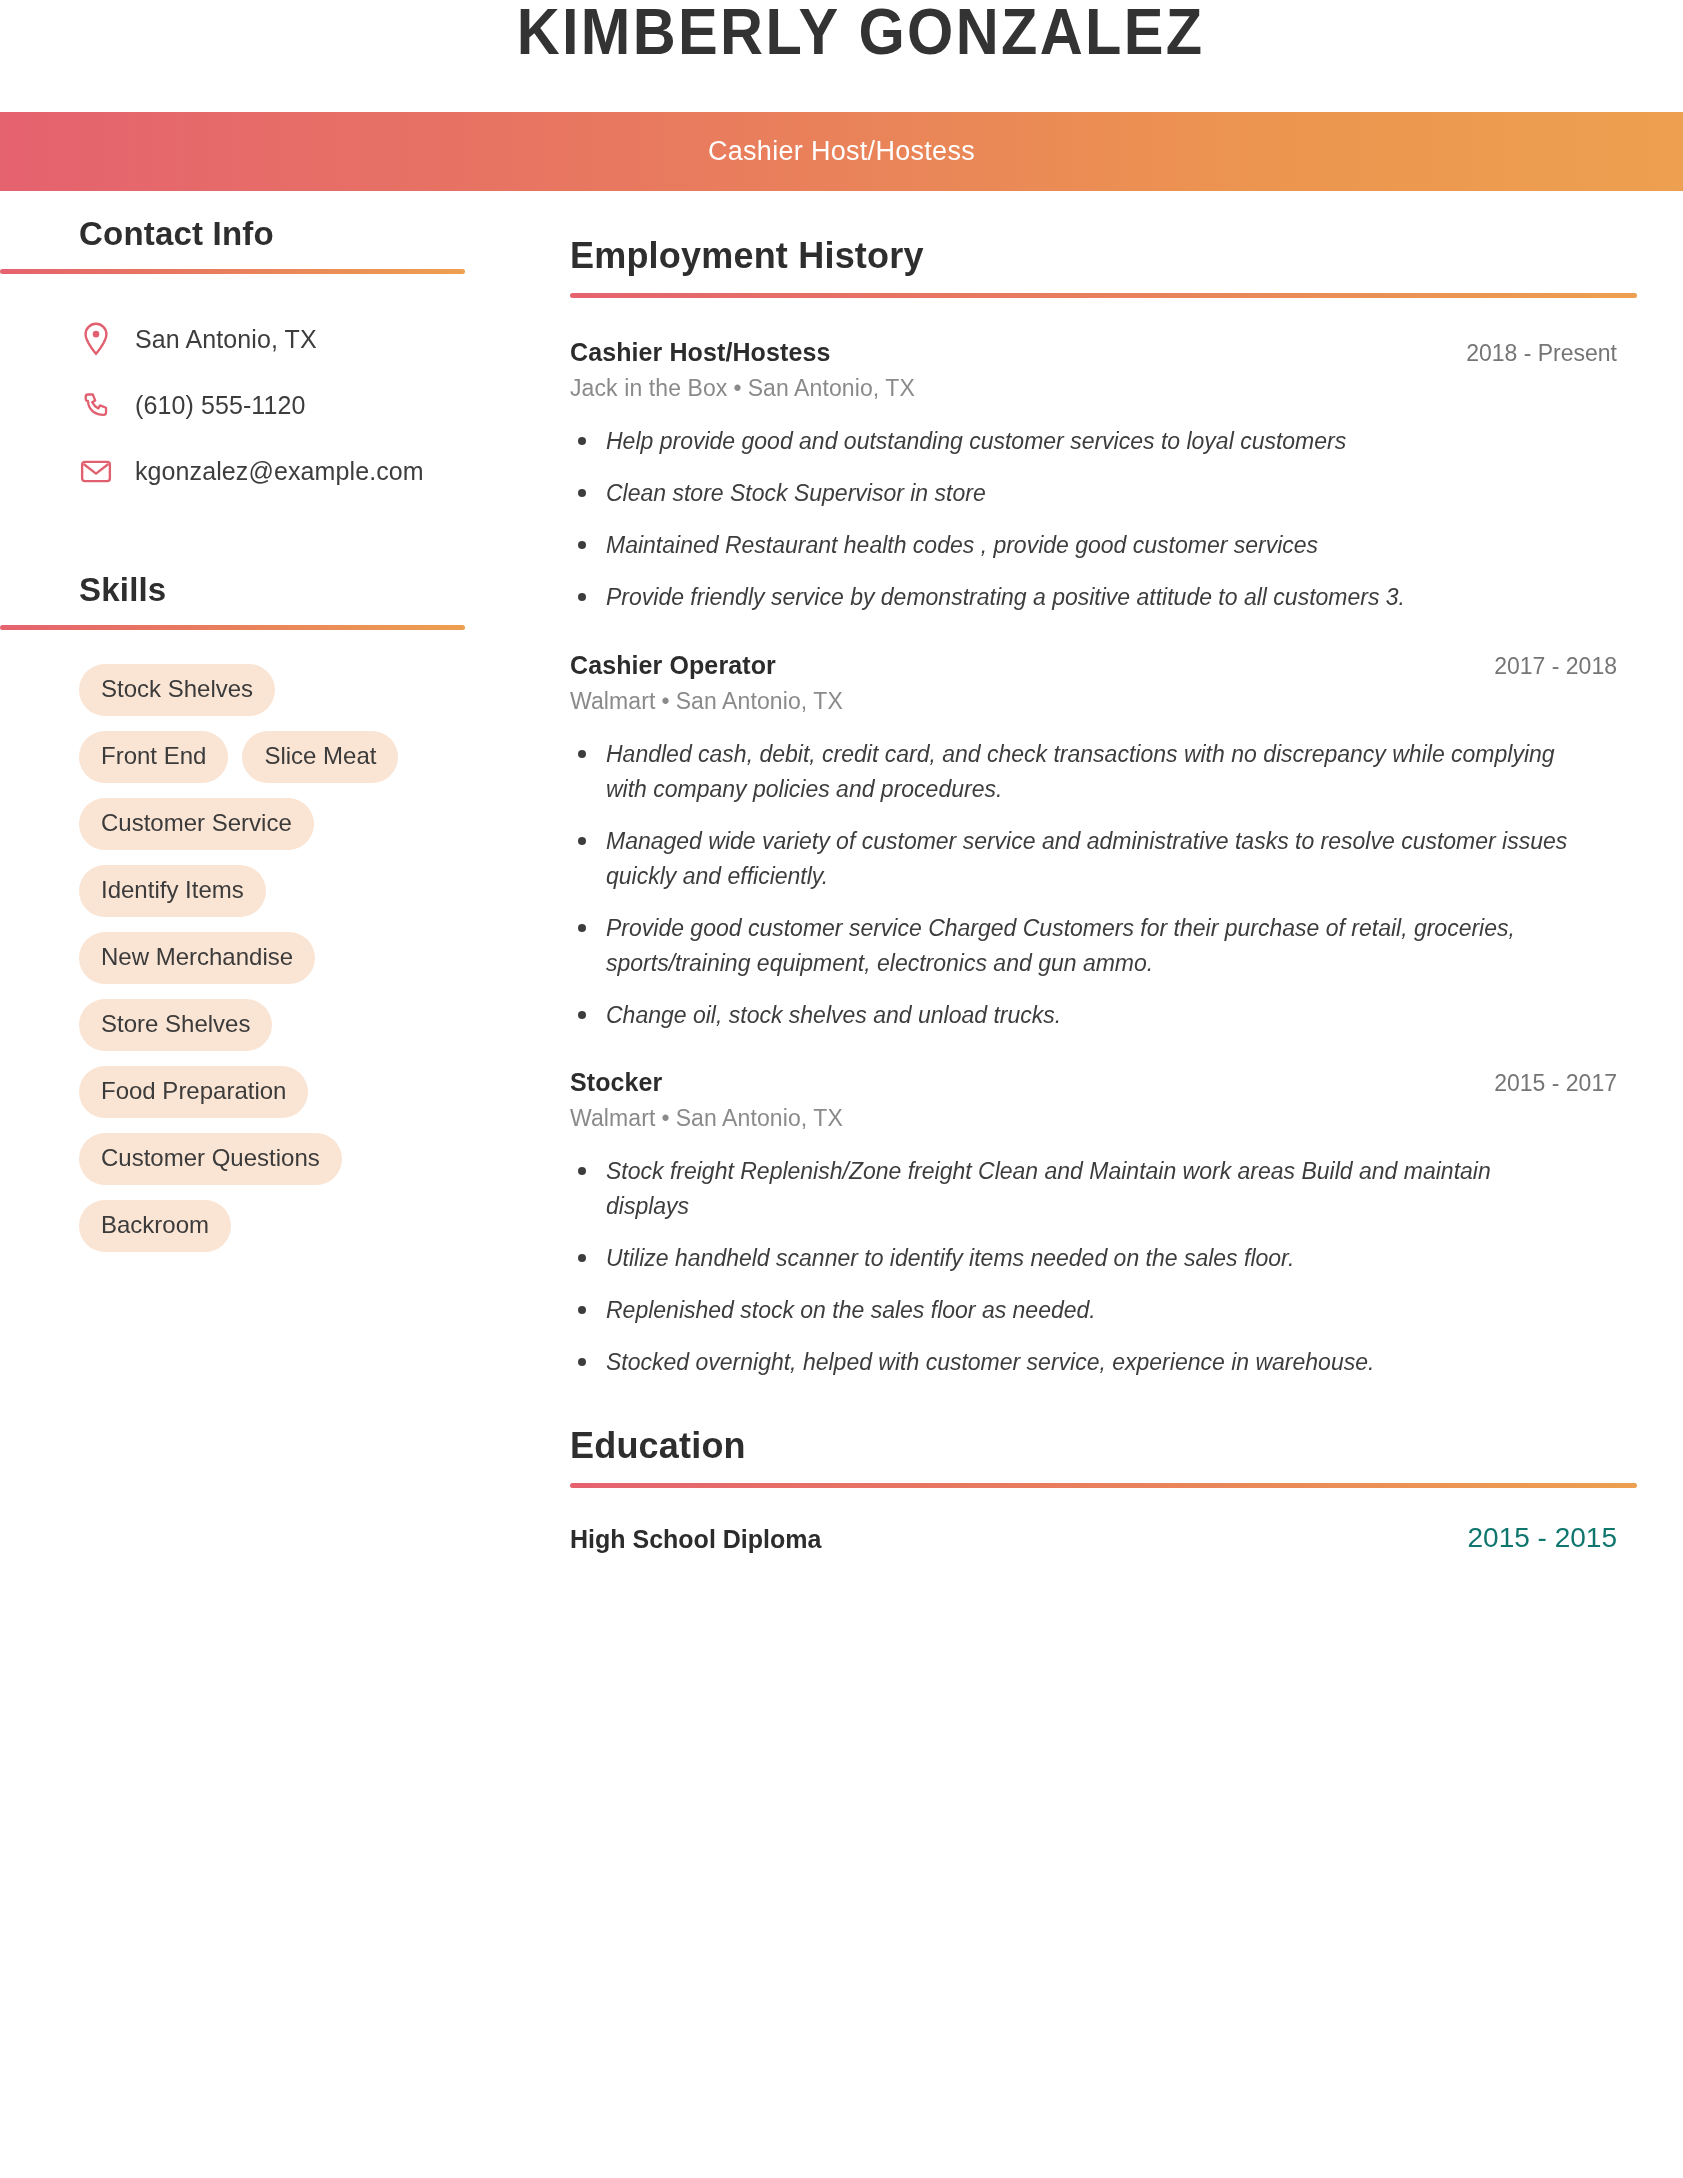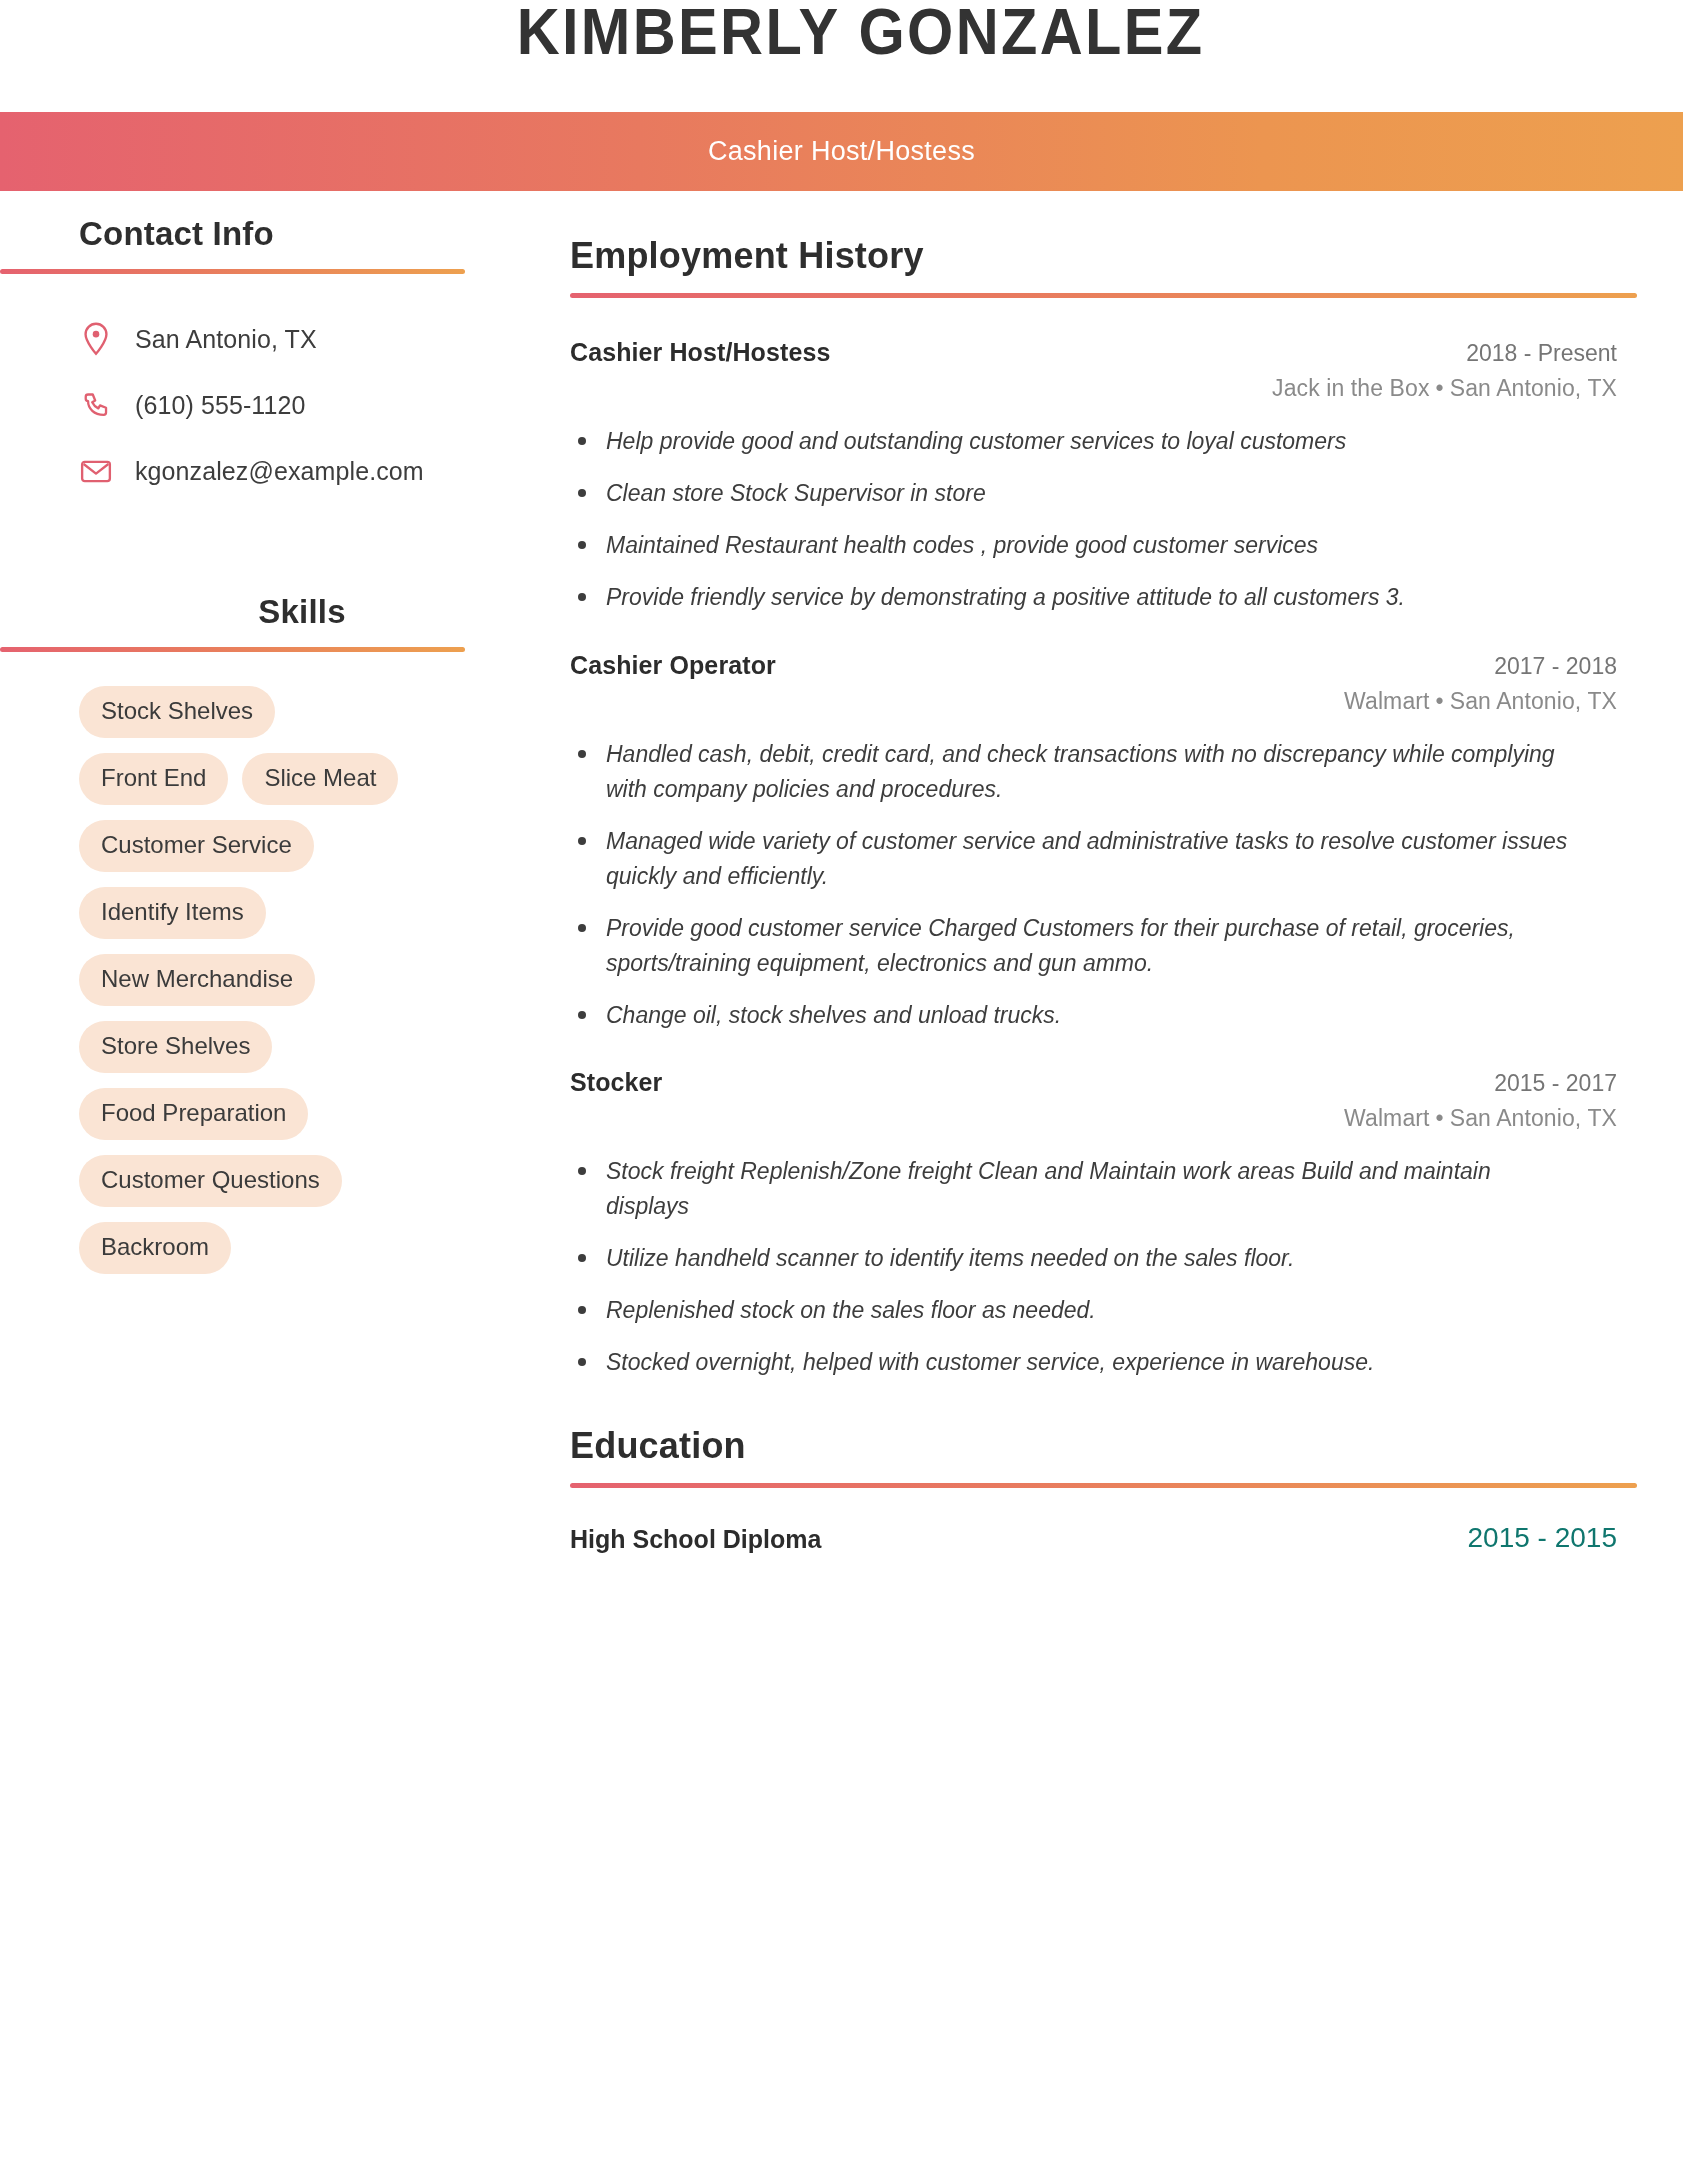--- a/index.html
+++ b/index.html
@@ -133,21 +133,21 @@
 
   .c-icon svg { display: block; }
 
   .c-text {
     font-size: 25px;
     color: #3d3d3d;
     letter-spacing: 0.1px;
   }
 
   
-  .skills-block { margin-top: 89px; text-align: center; }
+  .skills-block { margin-top: 67px; }
 
   .skills-wrap {
     margin-top: 34px;
     padding-left: 79px;
     padding-right: 40px;
     display: flex;
     flex-wrap: wrap;
     gap: 15px 14px;
     width: 465px;
   }
@@ -184,21 +184,20 @@
     color: #757575;
     white-space: nowrap;
     padding-left: 20px;
   }
 
   .job-sub {
     margin-top: 8px;
     font-size: 23px;
     color: #8a8a8a;
     letter-spacing: 0.1px;
-    text-align: right;
   }
 
   .job-sub .sep { padding: 0 6px; }
 
   .bullets {
     margin-top: 22px;
     list-style: none;
   }
 
   .bullets li {

